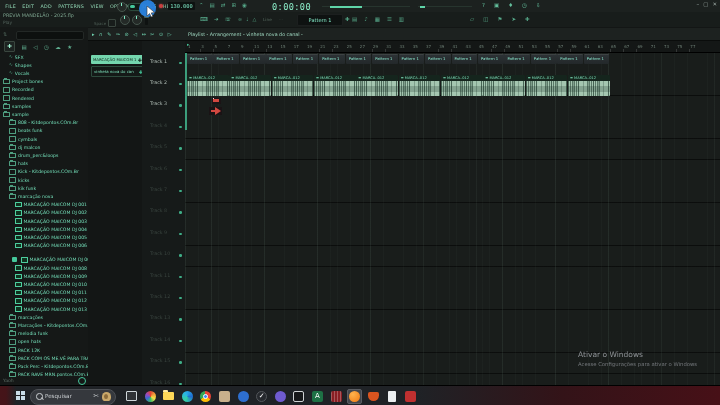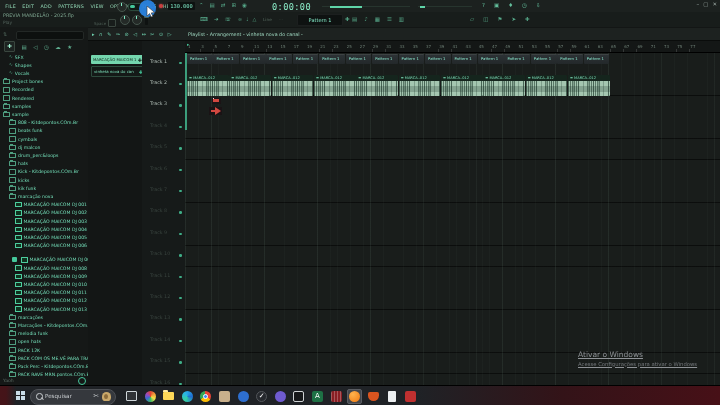--- a/index.html
+++ b/index.html
@@ -112,21 +112,21 @@
       repeating-linear-gradient(90deg,rgba(16,42,30,.25) 0 1px,transparent 1px 5px);}
   .aclip .abody::after{content:"";position:absolute;left:0;top:35%;width:100%;height:34%;background:rgba(16,42,30,.22);}
   #redclip1{position:absolute;left:27px;top:56.5px;width:8.5px;height:6.5px;background:#1c1416;border-radius:.5px;}
   #redclip1 .blk{position:absolute;left:1px;top:1px;width:6px;height:3.5px;background:#d24840;}
   #redclip1 .dot{position:absolute;left:1px;top:.5px;width:1px;height:1px;background:#f4dede;}
   #redclip2{position:absolute;left:24px;top:65.5px;width:13px;height:8px;background:#1a1315;border-radius:.5px;}
   #redclip2 .tail{position:absolute;left:1.5px;top:3px;width:4px;height:2px;background:#d24840;}
   #redclip2 .tri{position:absolute;left:5.5px;top:0;width:0;height:0;border-left:6px solid #d24840;
     border-top:4px solid transparent;border-bottom:4px solid transparent;}
   
-  #watermark{position:absolute;left:578px;top:350px;color:#8e9296;text-decoration:underline;}
+  #watermark{position:absolute;left:578px;top:350px;color:#8e9296;}
   #watermark .l1{font-size:7.5px;}
   #watermark .l2{font-size:5.3px;color:#74787c;margin-top:1.5px;}
   
   #taskbar{position:absolute;left:0;top:385px;width:720px;height:20px;border-top:1px solid #000;
     background:linear-gradient(90deg,#451419 0,#441419 6px,#1f2226 16px,#1f2226 58%,#331318 78%,#471017 100%);}
   #start-btn{position:absolute;left:16px;top:5px;width:9px;height:9px;display:grid;grid-template-columns:4px 4px;grid-template-rows:4px 4px;gap:1px;}
   #start-btn span{background:#c9dde9;}
   #search-pill{position:absolute;left:30px;top:2.8px;width:84px;height:14px;background:#35383d;border:1px solid #4d5055;border-radius:8px;}
   #search-pill .mag{position:absolute;left:5px;top:3.5px;width:4.5px;height:4.5px;border:1px solid #c9cdd0;border-radius:50%;}
   #search-pill .mag::after{content:"";position:absolute;left:3.8px;top:4px;width:2.5px;height:1px;background:#c9cdd0;transform:rotate(45deg);}

